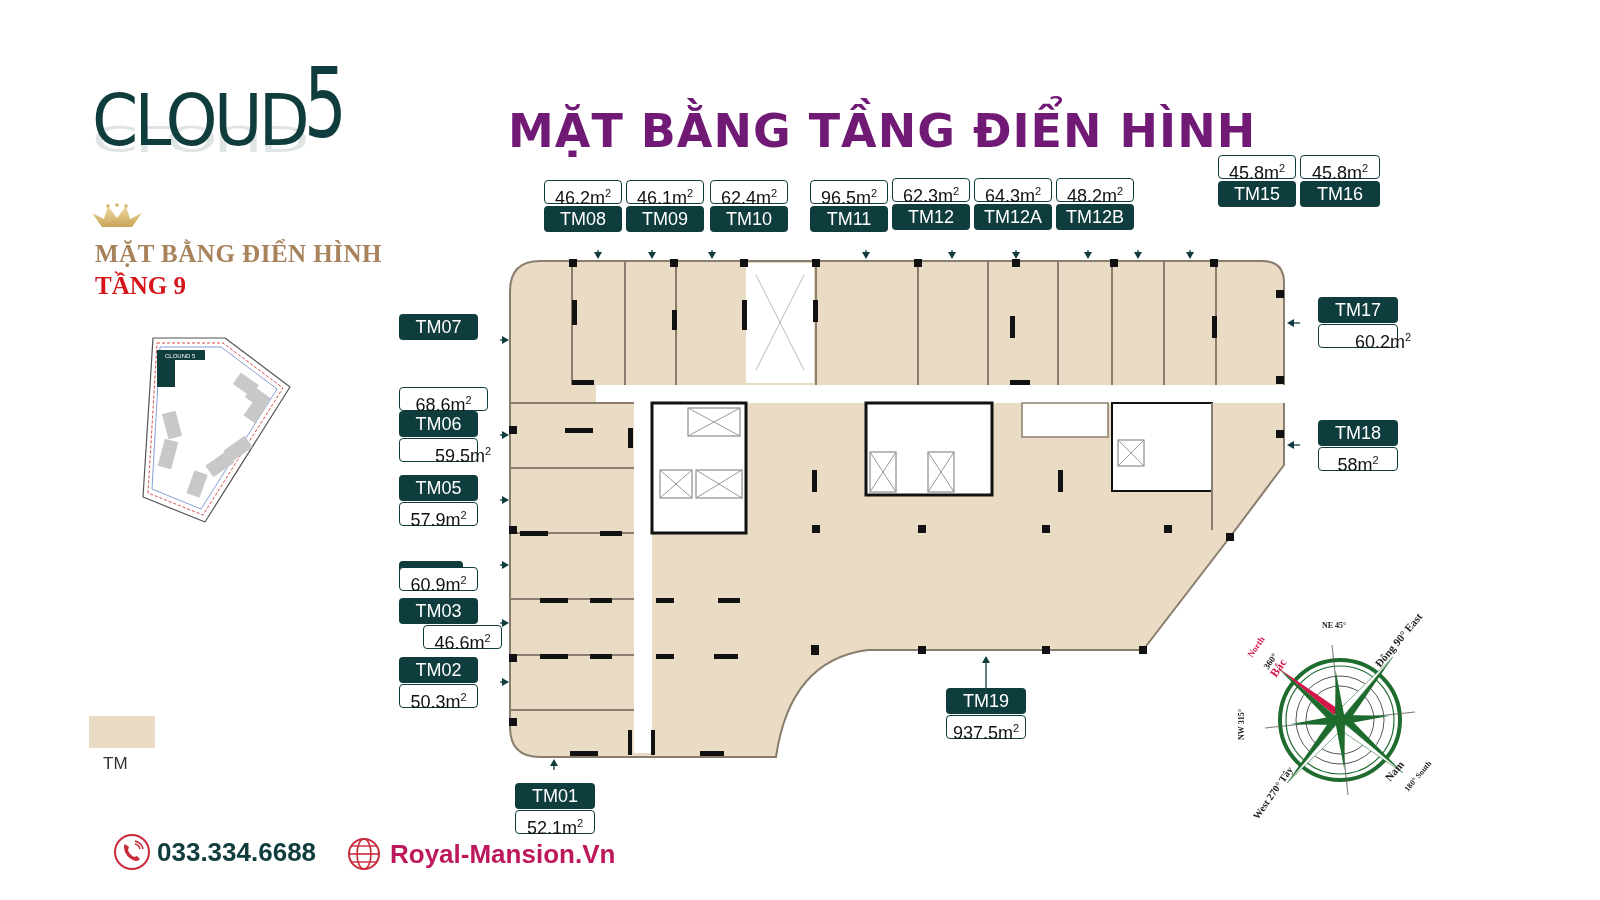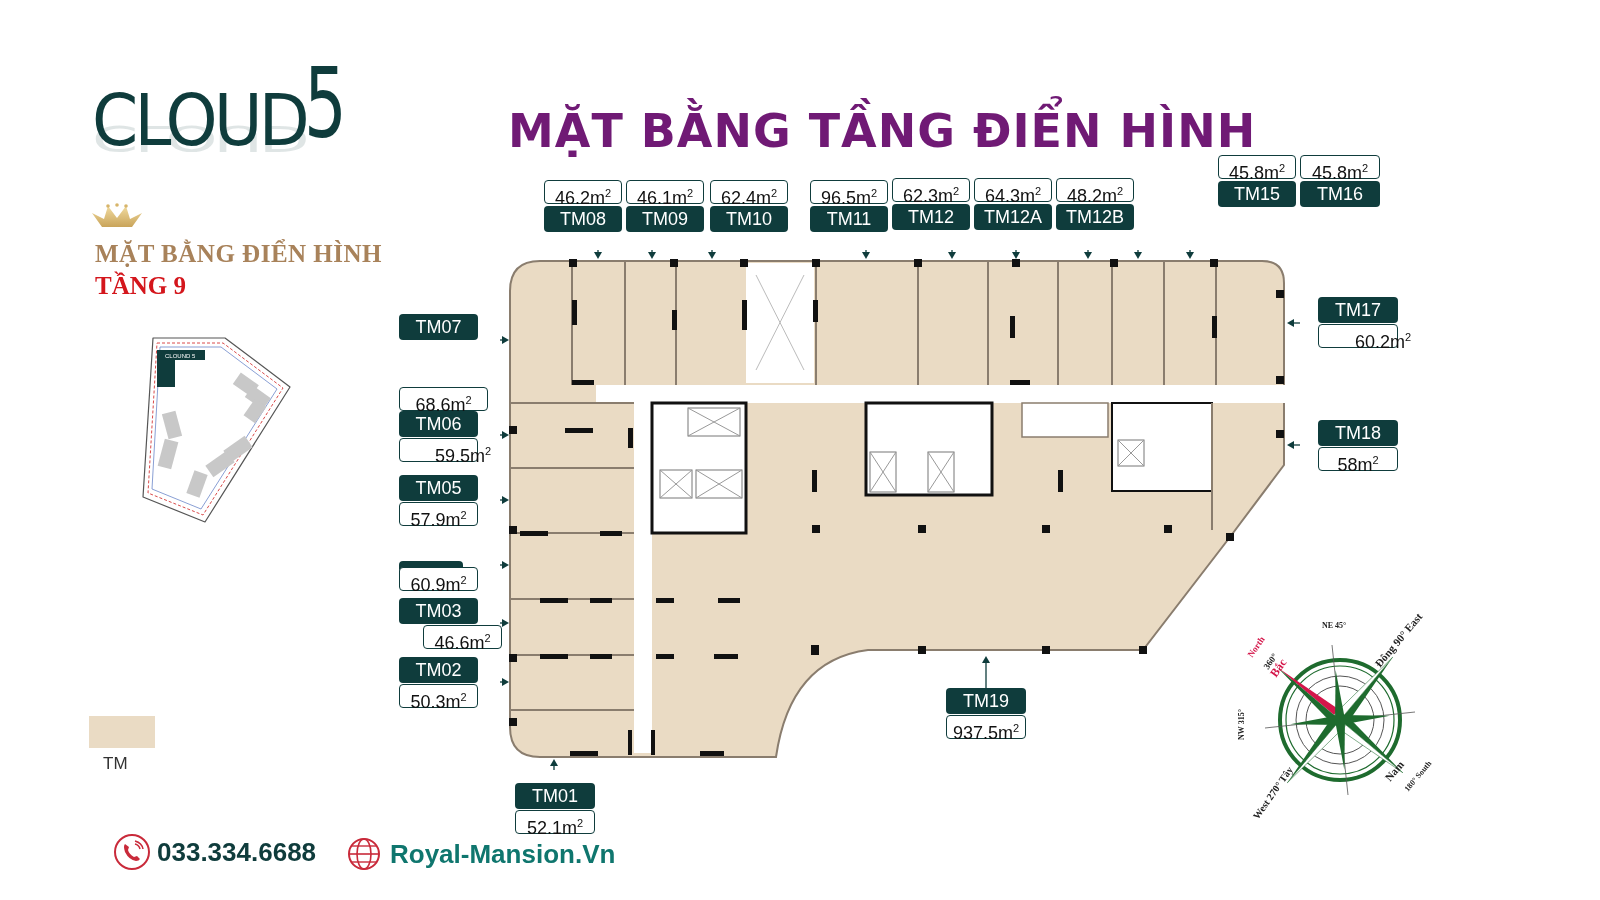--- a/index.html
+++ b/index.html
@@ -24,21 +24,21 @@
 
   
   .tag { position:absolute; background:#0f3c3c; color:#fff; border-radius:4px; height:26px; line-height:26px; text-align:center; font-size:18px; }
   .area { position:absolute; background:#fff; color:#111; border:1.5px solid #0f3c3c; border-radius:4px; height:24px; line-height:24px; text-align:center; font-size:18px; box-sizing:border-box; }
   .area sup { font-size:11px; }
 
   .legend-swatch { left:89px; top:716px; width:66px; height:32px; background:#eadbc4; }
   .legend-label { left:103px; top:754px; font-size:17px; color:#333; }
 
   .phone { left:113px; top:833px; font-size:26px; font-weight:bold; color:#0f3c3c; display:flex; align-items:center; gap:6px; }
-  .web { left:346px; top:836px; font-size:26px; font-weight:bold; color:#0f766e; display:flex; align-items:center; gap:8px; }
+  .web { left:346px; top:836px; font-size:26px; font-weight:bold; color:#be185d; display:flex; align-items:center; gap:8px; }
 </style>
 </head>
 <body>
 
 <div class="abs logo">
   <div class="logo-text">CLOUD</div>
   <div class="logo-five">5</div>
   <div class="logo-reflect">CLOUD</div>
 </div>
 

